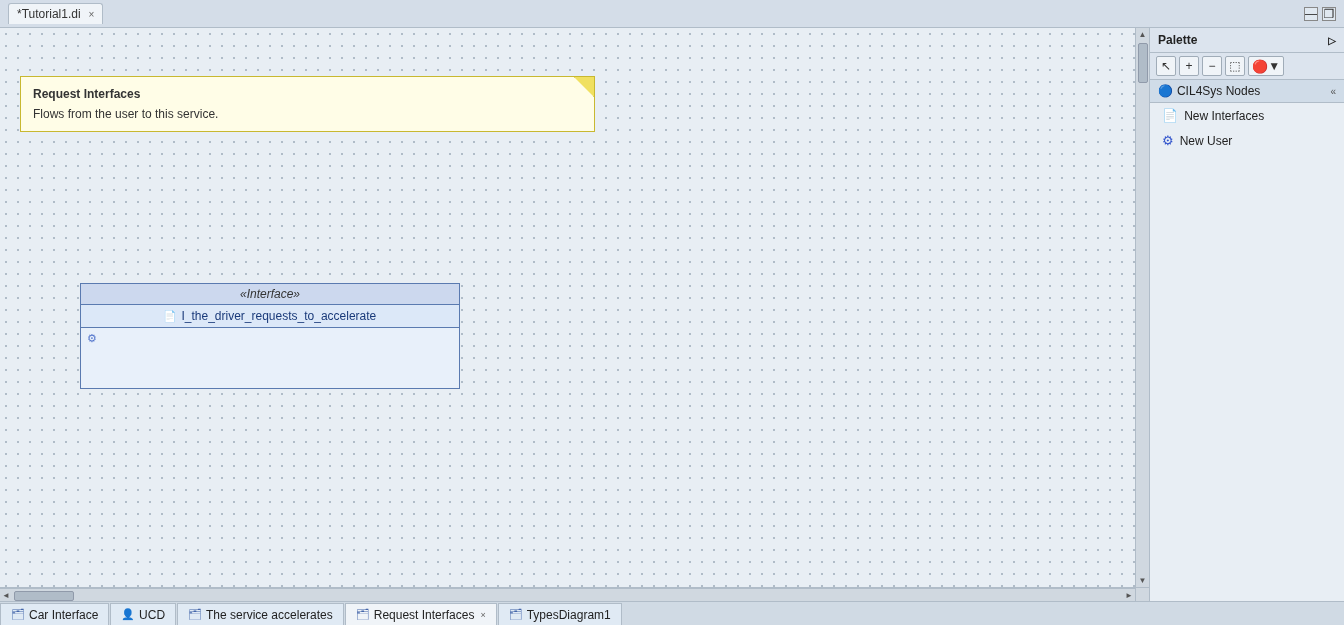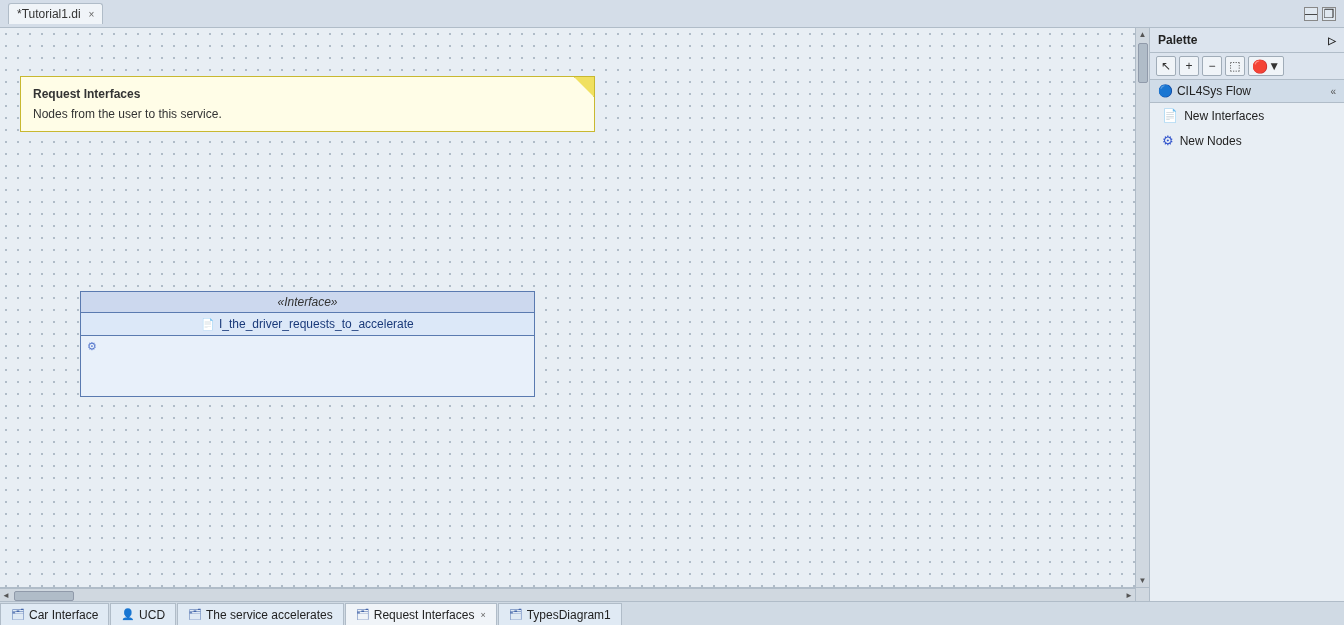--- a/index.html
+++ b/index.html
@@ -107,23 +107,23 @@
       width: 20px; height: 20px;
       background: #f0e060;
       clip-path: polygon(0 0, 100% 100%, 100% 0);
       border-left: 1px solid #c8b830;
       border-bottom: 1px solid #c8b830;
     }
 
     
     .interface-box {
       position: absolute;
-      top: 263px;
+      top: 255px;
       left: 80px;
-      width: 455px;
+      width: 380px;
       border: 1.5px solid #5a7ab0;
       background: #f0f4fc;
       font-size: 11.5px;
     }
     .interface-header {
       background: #ccd8ee;
       border-bottom: 1.5px solid #5a7ab0;
       text-align: center;
       padding: 3px 6px;
       font-style: italic;
@@ -291,21 +291,21 @@
 <div class="main-area">
 
   <div class="canvas-with-scroll">
     <div class="canvas-row">
 
       <div class="canvas-area">
 
         <div class="note-box">
           <div class="note-corner"></div>
           <div style="font-weight:bold; margin-bottom:2px;">Request Interfaces</div>
-          <div>Nodes from the user to this service.</div>
+          <div>Flows from the user to this service.</div>
         </div>
 
         <div class="interface-box">
           <div class="interface-header">«Interface»</div>
           <div class="interface-name">
             <span class="doc-icon">📄</span>
             <span>I_the_driver_requests_to_accelerate</span>
           </div>
           <div class="interface-body">
             <span class="method-icon">⚙</span>
@@ -351,31 +351,31 @@
         <span>⬚</span>
       </div>
       <div class="palette-tool-btn" style="width:auto; padding:0 3px;">
         <span style="font-size:13px; color:#cc2200;">🔴</span>
         <span>▼</span>
       </div>
     </div>
     <div class="palette-section-header">
       <div style="display:flex; align-items:center;">
         <span class="palette-section-icon">🔵</span>
-        <span>CIL4Sys Flow</span>
+        <span>CIL4Sys Nodes</span>
       </div>
       <span style="font-size:10px; color:#555;">«</span>
     </div>
     <div class="palette-item">
       <span class="palette-item-icon">📄</span>
       <span>New Interfaces</span>
     </div>
     <div class="palette-item">
       <span class="palette-item-icon-flow">⚙</span>
-      <span>New Nodes</span>
+      <span>New User</span>
     </div>
   </div>
 
 </div>
 
 <div class="bottom-tabs">
   <div class="bottom-tab">
     <span class="bottom-tab-icon">🗂</span>
     <span>Car Interface</span>
   </div>

